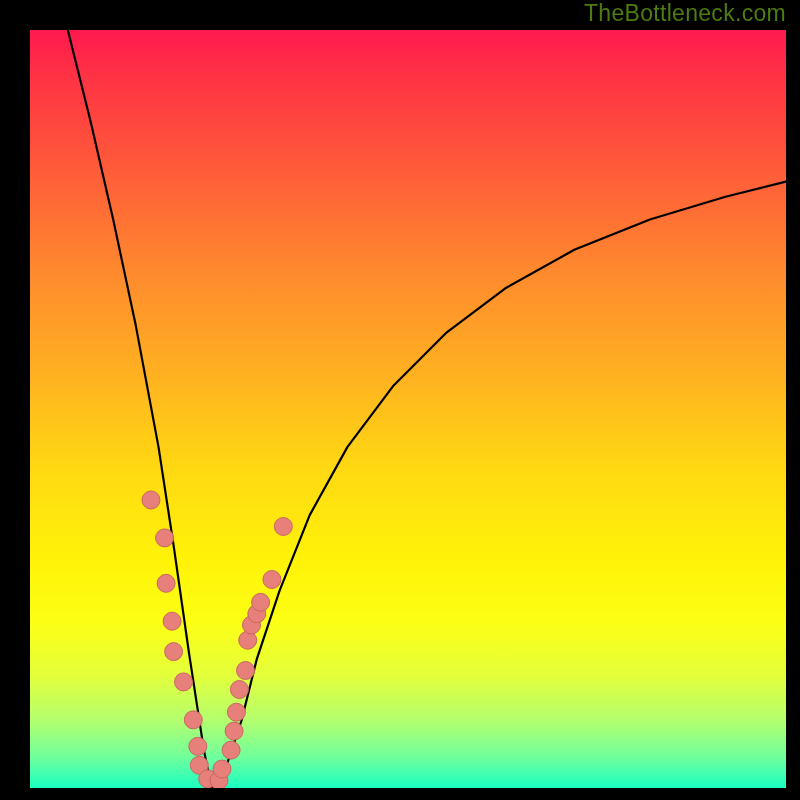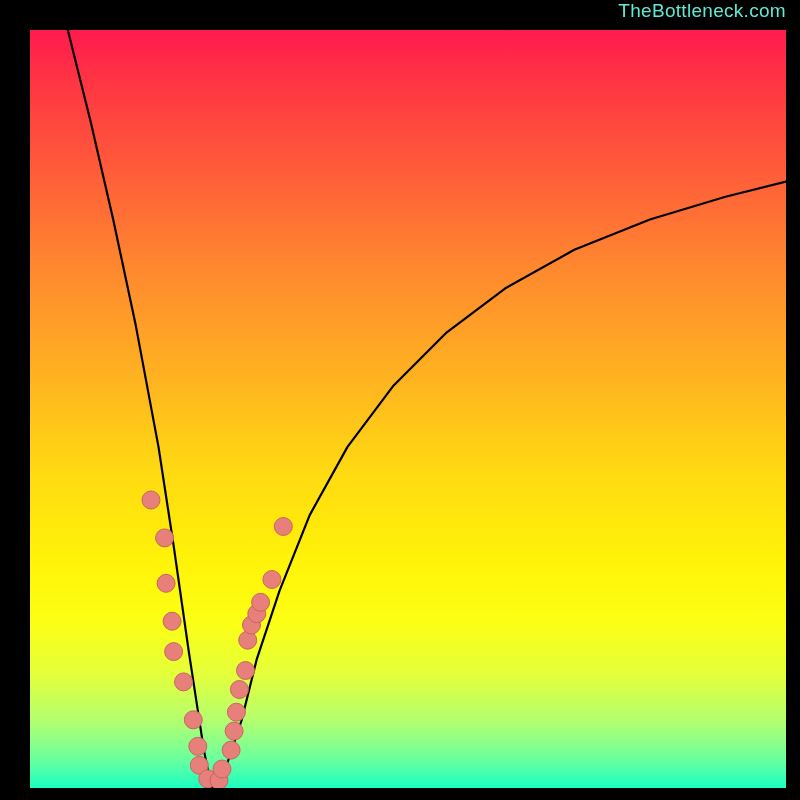--- a/index.html
+++ b/index.html
@@ -42,24 +42,24 @@
   .plot-area svg {
     position: absolute;
     left: 0;
     top: 0;
   }
   .watermark {
     position: absolute;
     right: 14px;
     top: 0px;
     font-family: Arial, Helvetica, sans-serif;
-    font-size: 19px;
+    font-size: 23px;
     font-weight: 400;
     letter-spacing: 0.3px;
-    color: #5eead4;
+    color: #4d7c0f;
     user-select: none;
   }
 </style>
 </head>
 <body>
 
 <div class="frame">
   <div class="plot-area">
     <svg id="plot-svg" width="756" height="758" viewBox="0 0 756 758">
         <path d="M37.8 0.0 L60.5 91.0 L83.2 189.5 L105.8 295.6 L128.5 416.9 L143.6 515.4 L158.8 621.6 L173.9 720.1 L181.4 758.0 L189.0 758.0 L196.6 735.3 L211.7 689.8 L226.8 629.1 L249.5 560.9 L279.7 485.1 L317.5 416.9 L362.9 356.3 L415.8 303.2 L476.3 257.7 L544.3 219.8 L619.9 189.5 L695.5 166.8 L756.0 151.6 " fill="none" stroke="#000000" stroke-width="2.2" stroke-linecap="round" stroke-linejoin="round"></path>

